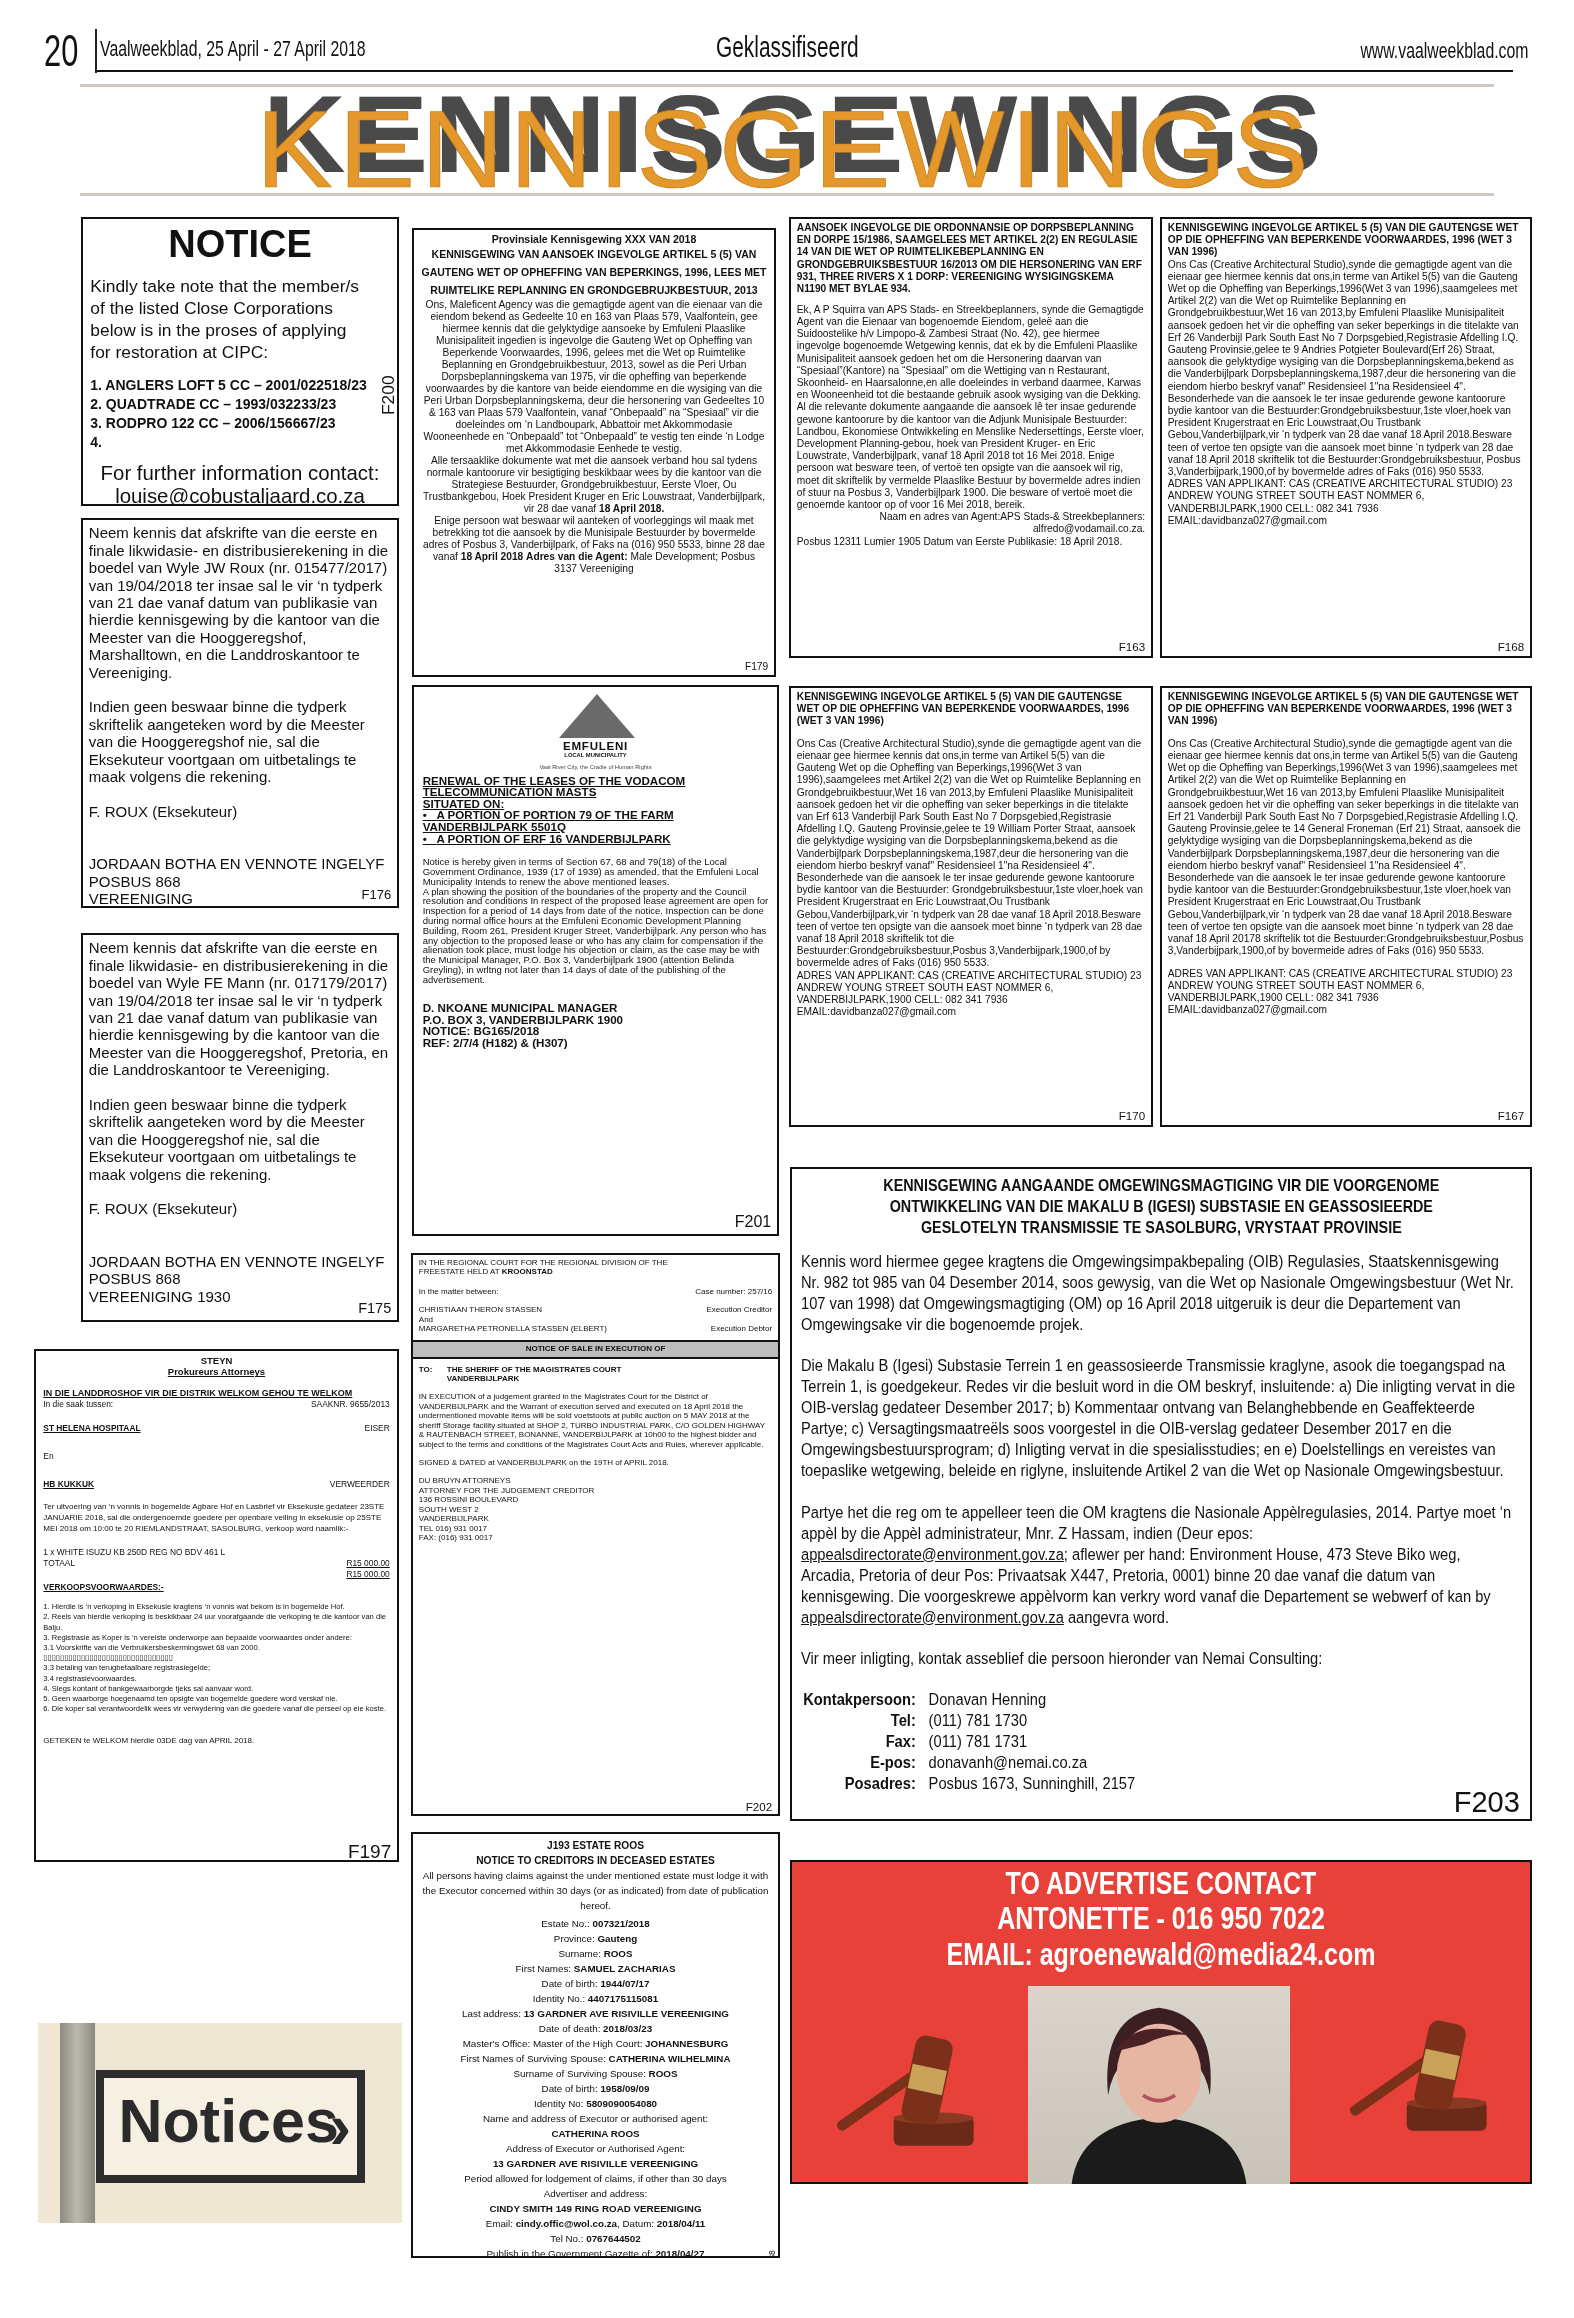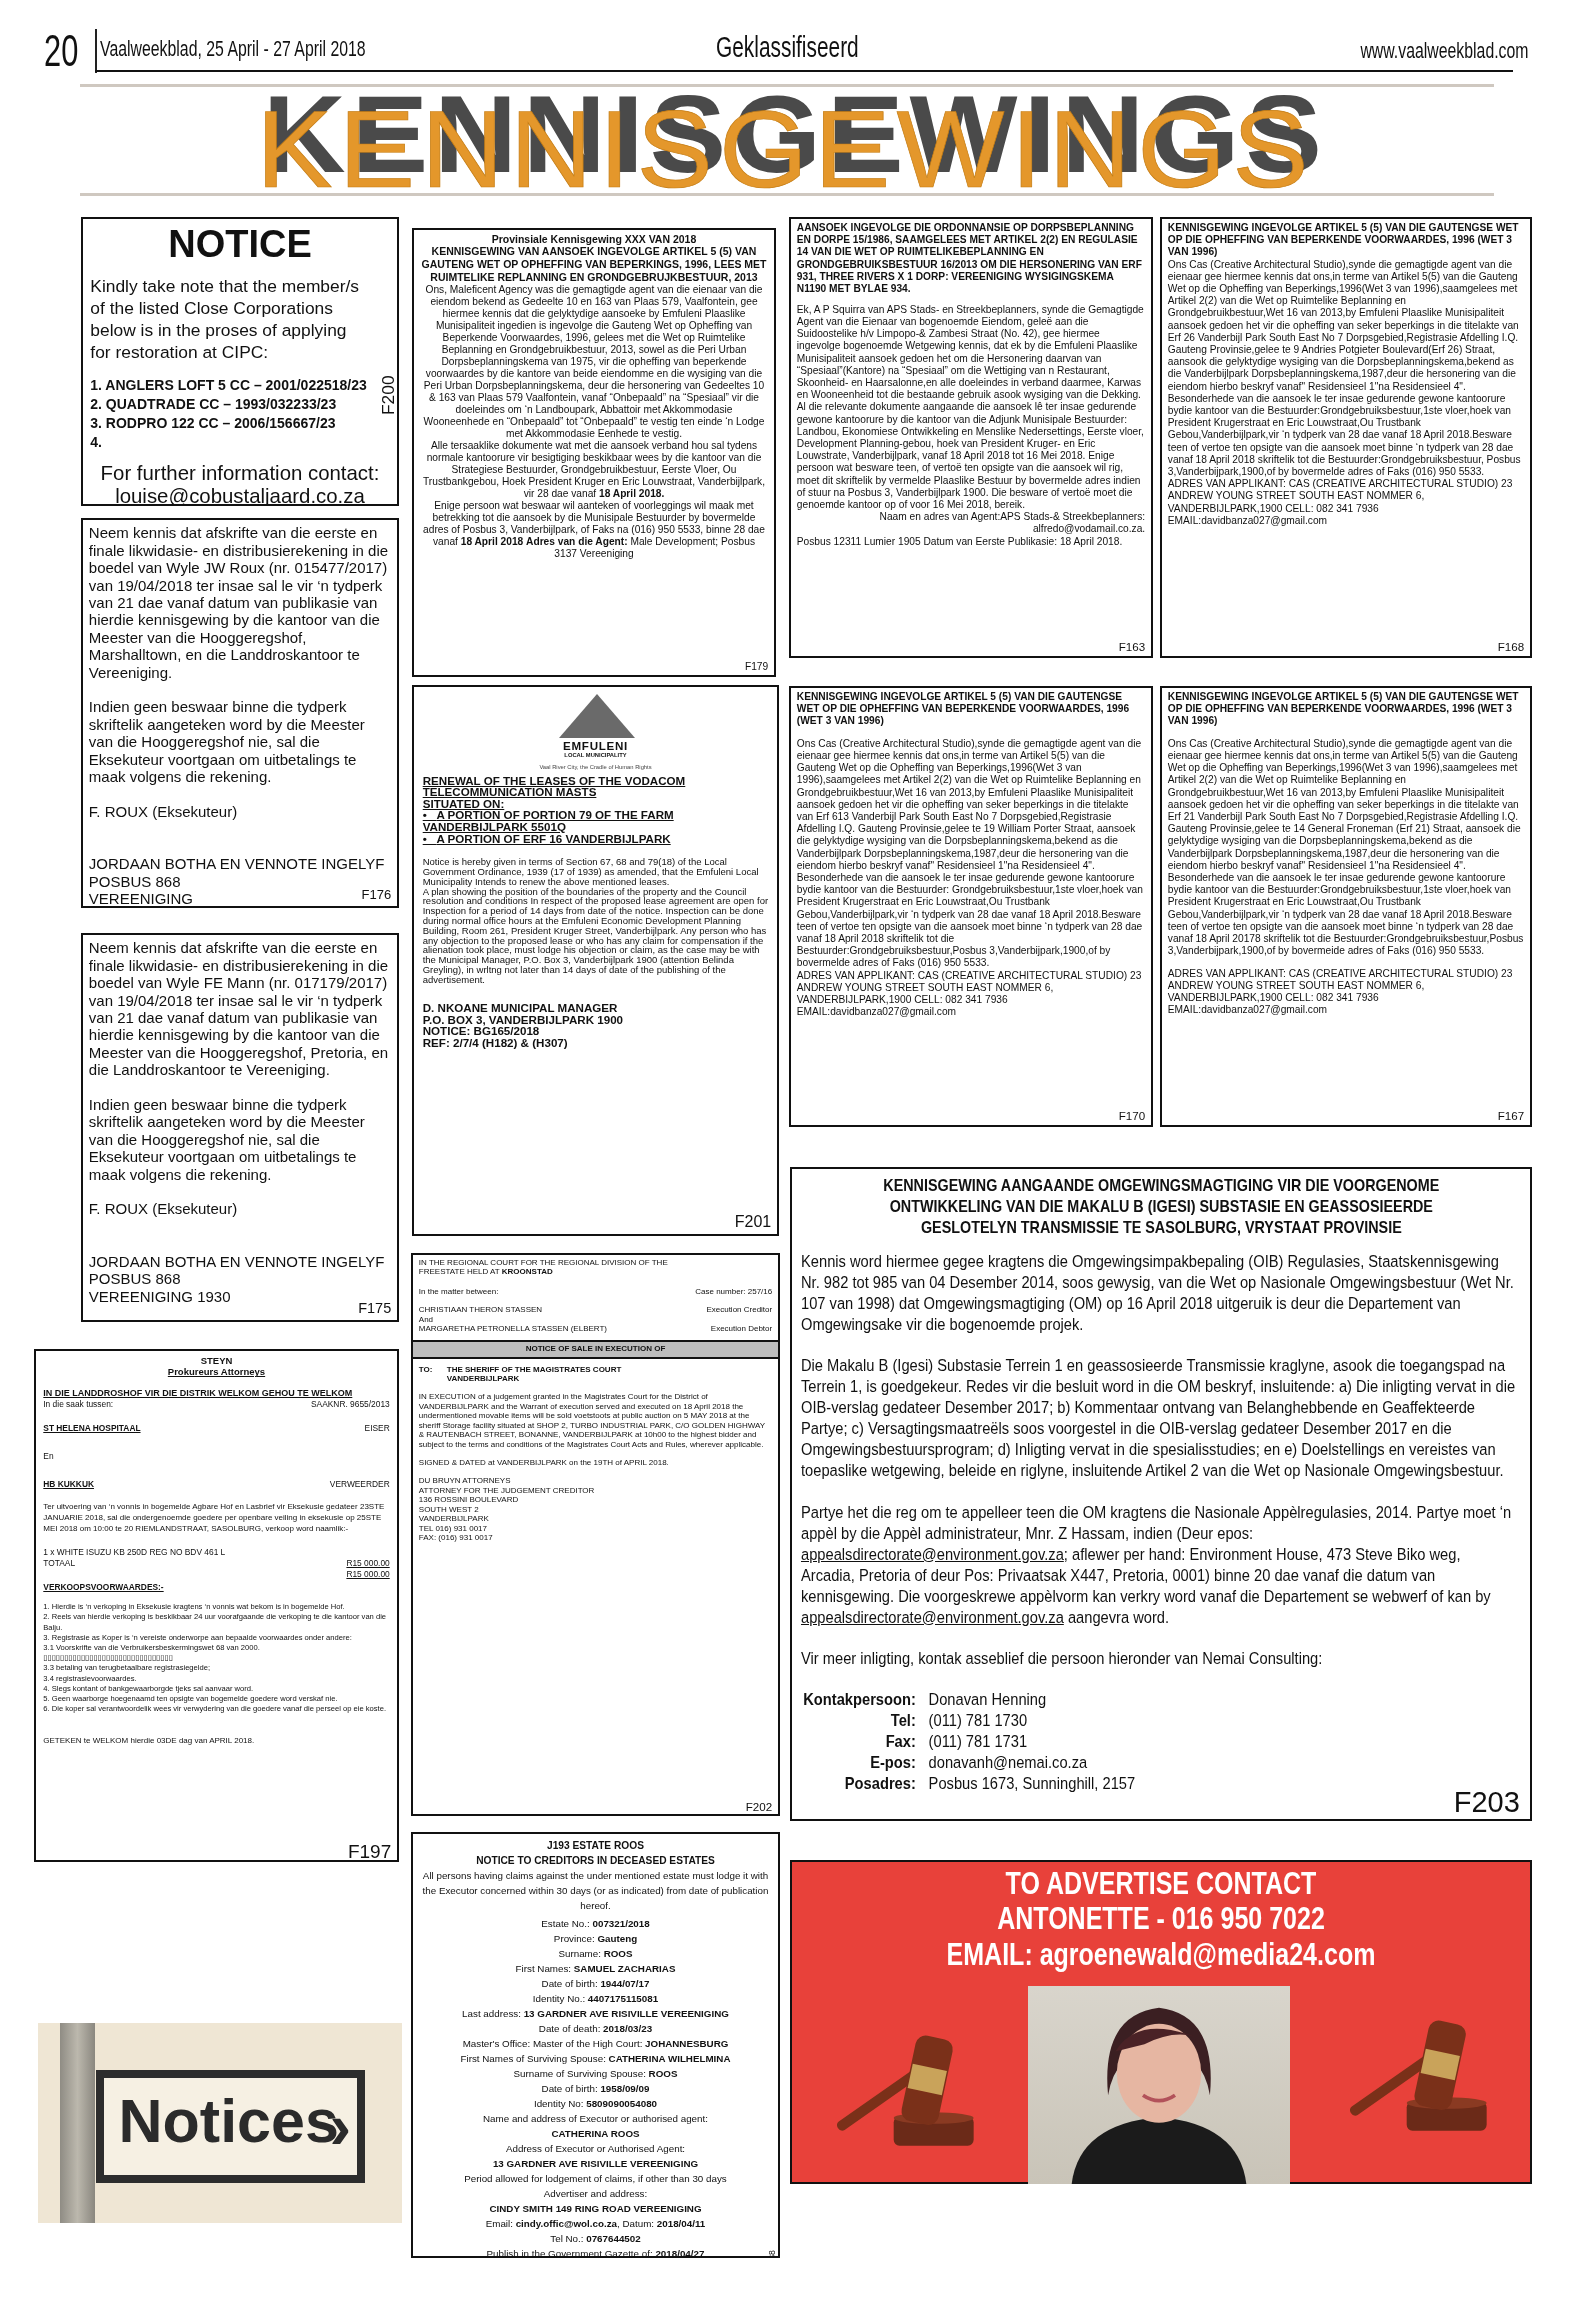--- a/index.html
+++ b/index.html
@@ -134,21 +134,21 @@
 <div class="abs notices-img" style="left:38px; top:2023px; width:364px; height:200px;">
   <div style="position:absolute; left:22px; top:0; width:35px; height:200px; background:linear-gradient(90deg,#8f8c84,#bcb8ad,#8a877f);"></div>
   <div style="position:absolute; left:58px; top:47px; width:269px; height:113px; border:8.7px solid #2d2d2d; background:#f6f0e3;">
     <div style="position:absolute; left:14.5px; top:13px; font-size:61px; font-weight:bold; color:#2b2b2b; line-height:1;">Notices</div>
     <div style="position:absolute; right:5.8px; top:14.5px; font-size:65px; font-weight:bold; color:#2b2b2b; line-height:1;">›</div>
   </div>
 </div>
 
 <div class="abs box" style="left:412px; top:218px; width:364px; height:449px; padding:2.9px 7.3px; text-align:center;margin-top:10px;">
   <div class="bold" style="font-size:10.5px; line-height:12.4px;">Provinsiale Kennisgewing XXX VAN 2018</div>
-  <div class="bold" style="font-size:10.5px; line-height:13px;text-align:center;">KENNISGEWING VAN AANSOEK INGEVOLGE ARTIKEL 5 (5) VAN GAUTENG WET OP OPHEFFING VAN BEPERKINGS, 1996, LEES MET RUIMTELIKE REPLANNING EN GRONDGEBRUJKBESTUUR, 2013</div>
+  <div class="bold" style="font-size:10.5px; line-height:18px;text-align:center;">KENNISGEWING VAN AANSOEK INGEVOLGE ARTIKEL 5 (5) VAN GAUTENG WET OP OPHEFFING VAN BEPERKINGS, 1996, LEES MET RUIMTELIKE REPLANNING EN GRONDGEBRUJKBESTUUR, 2013</div>
   <div style="font-size:10.2px; line-height:12px;">Ons, Maleficent Agency was die gemagtigde agent van die eienaar van die eiendom bekend as Gedeelte 10 en 163 van Plaas 579, Vaalfontein, gee hiermee kennis dat die gelyktydige aansoeke by Emfuleni Plaaslike Munisipaliteit ingedien is ingevolge die Gauteng Wet op Opheffing van Beperkende Voorwaardes, 1996, gelees met die Wet op Ruimtelike Beplanning en Grondgebruikbestuur, 2013, sowel as die Peri Urban Dorpsbeplanningskema van 1975, vir die opheffing van beperkende voorwaardes by die kantore van beide eiendomme en die wysiging van die Peri Urban Dorpsbeplanningskema, deur die hersonering van Gedeeltes 10 &amp; 163 van Plaas 579 Vaalfontein, vanaf “Onbepaald” na “Spesiaal” vir die doeleindes om ‘n Landboupark, Abbattoir met Akkommodasie Wooneenhede en “Onbepaald” tot “Onbepaald” te vestig ten einde ‘n Lodge met Akkommodasie Eenhede te vestig.</div>
   <div style="font-size:10.2px; line-height:12px;"><span>Alle tersaaklike dokumente wat met die aansoek verband hou sal tydens normale kantoorure vir besigtiging beskikbaar wees by die kantoor van die Strategiese Bestuurder, Grondgebruikbestuur, Eerste Vloer, Ou Trustbankgebou, Hoek President Kruger en Eric Louwstraat, Vanderbijlpark, vir 28 dae vanaf</span> <b>18 April 2018.</b></div>
   <div style="font-size:10.2px; line-height:12px;"><span>Enige persoon wat beswaar wil aanteken of voorleggings wil maak met betrekking tot die aansoek by die Munisipale Bestuurder by bovermelde adres of Posbus 3, Vanderbijlpark, of Faks na (016) 950 5533, binne 28 dae vanaf</span> <b>18 April 2018</b> <b>Adres van die Agent:</b> <span>Male Development; Posbus 3137 Vereeniging</span></div>
   <div class="fcode" style="font-size:10.2px;">F179</div>
 </div>
 
 <div class="abs box" style="left:412px; top:685px; width:367px; height:551px; padding:7.3px 8.7px;">
   <div style="margin:0 auto; width:145px; height:70px; position:relative;">
     <div style="position:absolute; left:36px; top:0; width:0; height:0; border-left:38px solid transparent; border-right:38px solid transparent; border-bottom:44px solid #6a6a6a;"></div>
     <div style="position:absolute; left:0; top:45px; width:145px; text-align:center; font-weight:bold; font-size:11.6px; letter-spacing:0.7px;">EMFULENI</div>

